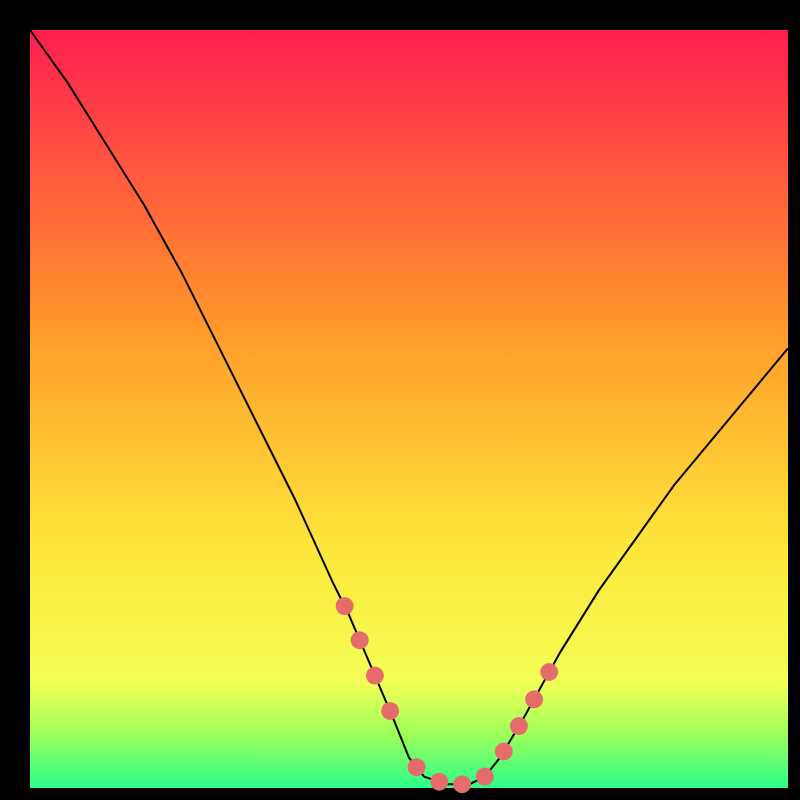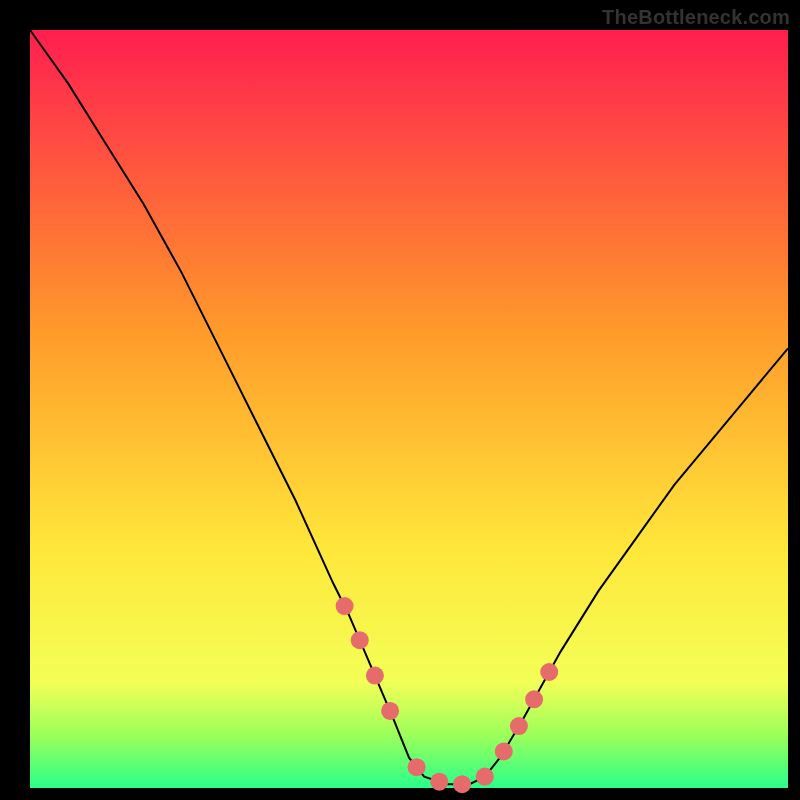--- a/index.html
+++ b/index.html
@@ -30,21 +30,20 @@
   svg.chart {
     position: absolute;
     left: 0;
     top: 0;
   }
 </style>
 </head>
 <body>
 
 <div class="stage">
-  <div class="watermark">TheBottleneck.com</div>
   <svg class="chart" width="800" height="800" viewBox="0 0 800 800">
     <defs>
       <linearGradient id="bgGrad" x1="0" y1="0" x2="0" y2="1">
           <stop offset="0%" stop-color="#ff1e4f"></stop>
           <stop offset="40%" stop-color="#ff9b2a"></stop>
           <stop offset="68%" stop-color="#ffe63a"></stop>
           <stop offset="86%" stop-color="#f3ff56"></stop>
           <stop offset="93%" stop-color="#9cff5a"></stop>
           <stop offset="100%" stop-color="#2aff8a"></stop>
         </linearGradient>

